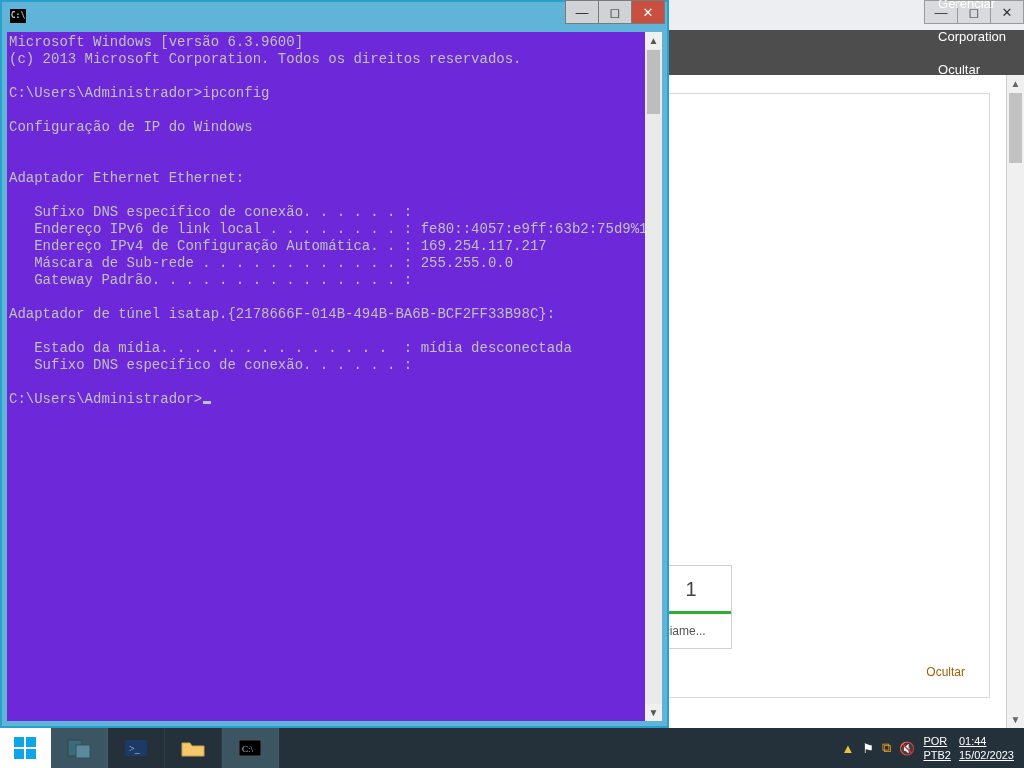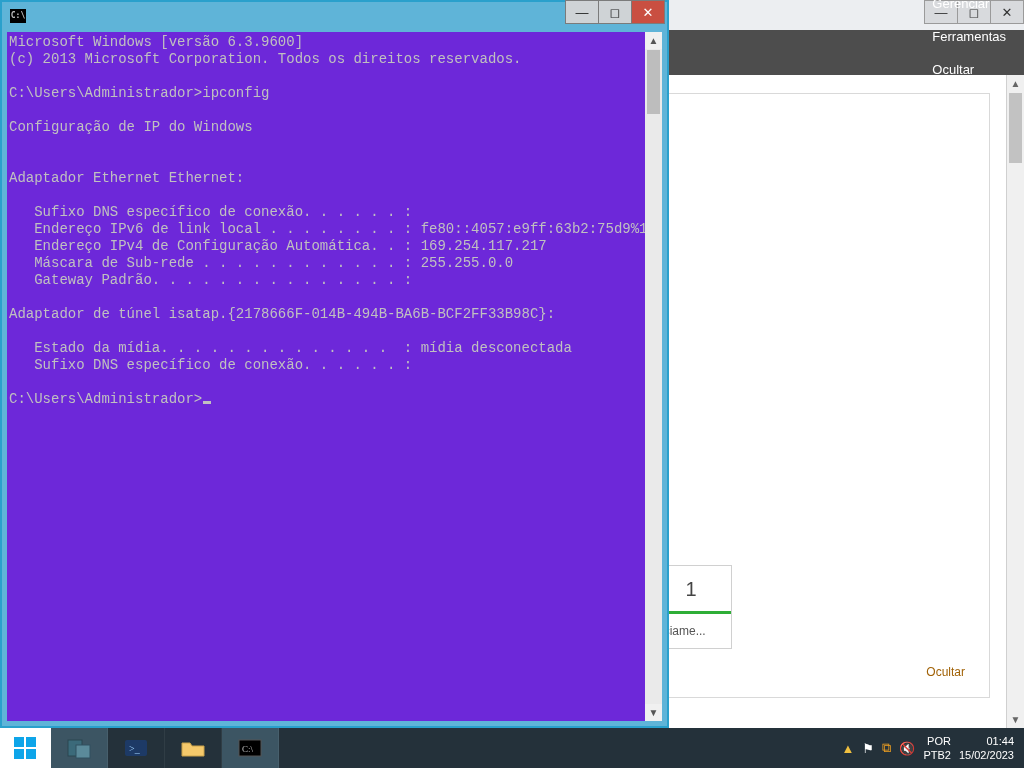--- a/index.html
+++ b/index.html
@@ -44,21 +44,21 @@
   .cmd-vscroll .th{position:absolute;left:2px;width:13px;top:18px;height:64px;background:#bdbdbd;}
 
   
   .taskbar{position:absolute;left:0;bottom:0;width:1024px;height:40px;background:#24313a;display:flex;align-items:stretch;}
   .tb-item{width:56px;display:flex;align-items:center;justify-content:center;border-right:1px solid rgba(255,255,255,0.06);}
   .tb-item.active{background:#3c5563;}
   .start{background:#fff;width:50px;}
   .start svg{width:24px;height:24px;}
   .tb-icon{width:28px;height:22px;display:flex;align-items:center;justify-content:center;}
   .tray{margin-left:auto;display:flex;align-items:center;color:#fff;font-size:11px;gap:8px;padding:0 10px;}
-  .tray .clock{text-align:right;line-height:14px;}
+  .tray .clock{text-align:left;line-height:14px;text-decoration:underline;}
   .tray .ic{font-size:13px;}
 </style>
 </head>
 <body>
 
 <div class="desktop">
 
   <div class="sm-window">
     <div class="sm-titlebar">
       <div class="sm-ctrl">
@@ -66,21 +66,21 @@
         <div>◻</div>
         <div>✕</div>
       </div>
     </div>
     <div class="sm-header">
       <div class="circ">⟳</div>
       <div class="sep"></div>
       <div class="flag">⚑</div>
       <div class="sm-menus">
         <span>Gerenciar</span>
-        <span>Ferramentas</span>
+        <span>Corporation</span>
         <span>Ocultar</span>
         <span>Ajuda</span>
       </div>
     </div>
     <div class="sm-body">
       <div class="sm-panel">
         <h1>local</h1>
         <div class="row">s</div>
         <div class="row">para gerenciar</div>
         <div class="row">es</div>

